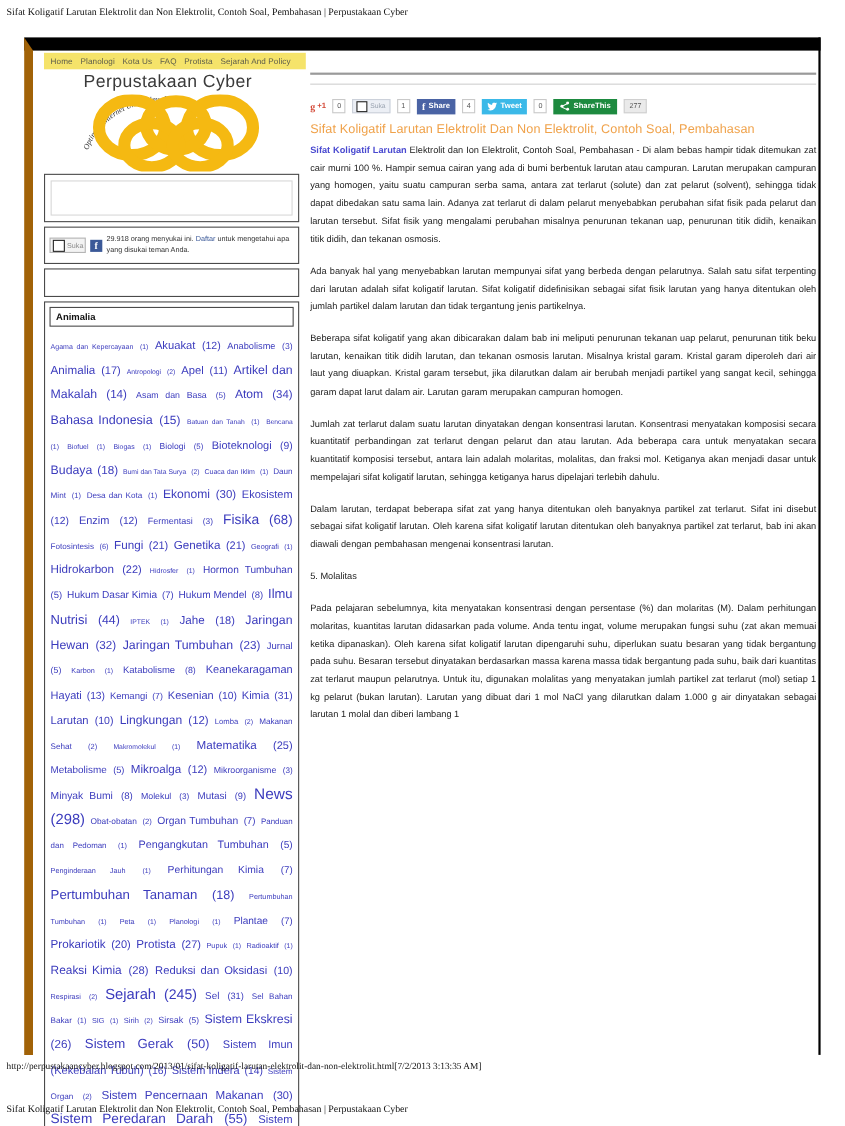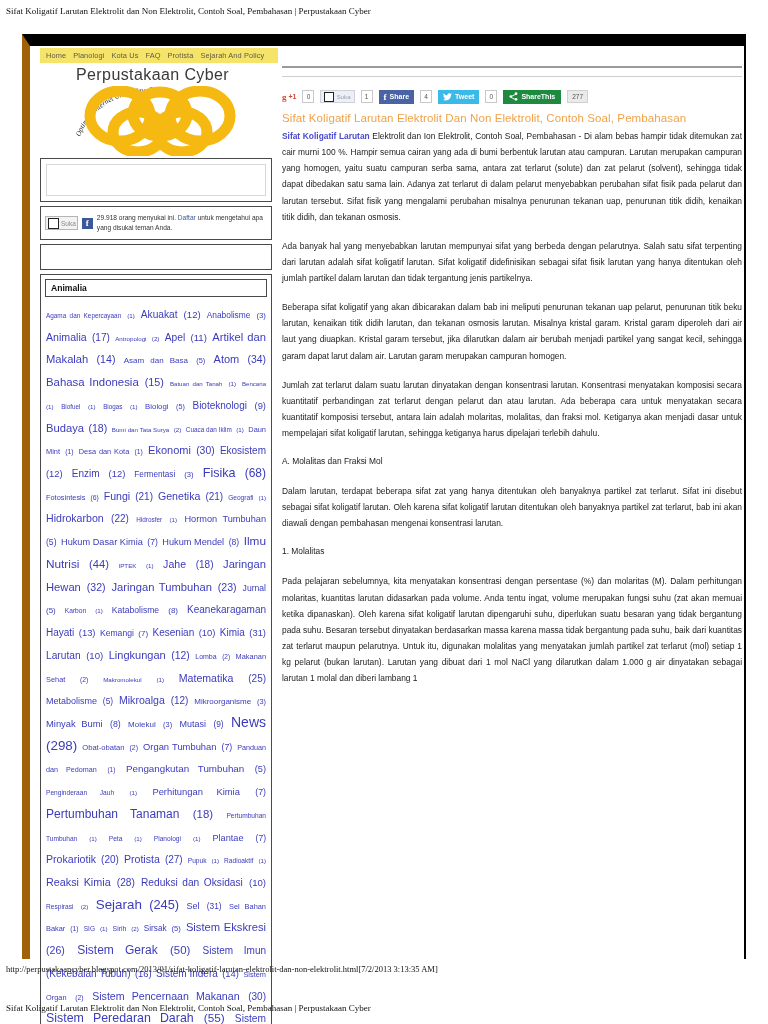--- a/index.html
+++ b/index.html
@@ -294,23 +294,22 @@
         </div>
 
         <h1 class="post-title">Sifat Koligatif Larutan Elektrolit Dan Non Elektrolit, Contoh Soal, Pembahasan</h1>
 
         <p class="body">
           <span class="lead">Sifat Koligatif Larutan</span><span> Elektrolit dan Ion Elektrolit, Contoh Soal, Pembahasan - Di alam bebas hampir tidak ditemukan zat cair murni 100 %. Hampir semua cairan yang ada di bumi berbentuk larutan atau campuran. Larutan merupakan campuran yang homogen, yaitu suatu campuran serba sama, antara zat terlarut (solute) dan zat pelarut (solvent), sehingga tidak dapat dibedakan satu sama lain. Adanya zat terlarut di dalam pelarut menyebabkan perubahan sifat fisik pada pelarut dan larutan tersebut. Sifat fisik yang mengalami perubahan misalnya penurunan tekanan uap, penurunan titik didih, kenaikan titik didih, dan tekanan osmosis.</span>
         </p>
         <p class="body">Ada banyak hal yang menyebabkan larutan mempunyai sifat yang berbeda dengan pelarutnya. Salah satu sifat terpenting dari larutan adalah sifat koligatif larutan. Sifat koligatif didefinisikan sebagai sifat fisik larutan yang hanya ditentukan oleh jumlah partikel dalam larutan dan tidak tergantung jenis partikelnya.</p>
         <p class="body">Beberapa sifat koligatif yang akan dibicarakan dalam bab ini meliputi penurunan tekanan uap pelarut, penurunan titik beku larutan, kenaikan titik didih larutan, dan tekanan osmosis larutan. Misalnya kristal garam. Kristal garam diperoleh dari air laut yang diuapkan. Kristal garam tersebut, jika dilarutkan dalam air berubah menjadi partikel yang sangat kecil, sehingga garam dapat larut dalam air. Larutan garam merupakan campuran homogen.</p>
         <p class="body">Jumlah zat terlarut dalam suatu larutan dinyatakan dengan konsentrasi larutan. Konsentrasi menyatakan komposisi secara kuantitatif perbandingan zat terlarut dengan pelarut dan atau larutan. Ada beberapa cara untuk menyatakan secara kuantitatif komposisi tersebut, antara lain adalah molaritas, molalitas, dan fraksi mol. Ketiganya akan menjadi dasar untuk mempelajari sifat koligatif larutan, sehingga ketiganya harus dipelajari terlebih dahulu.</p>
-        <p class="sub">A. Molalitas dan Fraksi Mol</p>
         <p class="body">Dalam larutan, terdapat beberapa sifat zat yang hanya ditentukan oleh banyaknya partikel zat terlarut. Sifat ini disebut sebagai sifat koligatif larutan. Oleh karena sifat koligatif larutan ditentukan oleh banyaknya partikel zat terlarut, bab ini akan diawali dengan pembahasan mengenai konsentrasi larutan.</p>
-        <p class="sub">1. Molalitas</p>
+        <p class="sub">5. Molalitas</p>
         <p class="body">Pada pelajaran sebelumnya, kita menyatakan konsentrasi dengan persentase (%) dan molaritas (M). Dalam perhitungan molaritas, kuantitas larutan didasarkan pada volume. Anda tentu ingat, volume merupakan fungsi suhu (zat akan memuai ketika dipanaskan). Oleh karena sifat koligatif larutan dipengaruhi suhu, diperlukan suatu besaran yang tidak bergantung pada suhu. Besaran tersebut dinyatakan berdasarkan massa karena massa tidak bergantung pada suhu, baik dari kuantitas zat terlarut maupun pelarutnya. Untuk itu, digunakan molalitas yang menyatakan jumlah partikel zat terlarut (mol) setiap 1 kg pelarut (bukan larutan). Larutan yang dibuat dari 1 mol NaCl yang dilarutkan dalam 1.000 g air dinyatakan sebagai larutan 1 molal dan diberi lambang 1</p>
 
       </main>
 
     </div>
   </div>
 
   <div class="print-url">http://perpustakaancyber.blogspot.com/2013/01/sifat-koligatif-larutan-elektrolit-dan-non-elektrolit.html[7/2/2013 3:13:35 AM]</div>
   <div class="print-foot">Sifat Koligatif Larutan Elektrolit dan Non Elektrolit, Contoh Soal, Pembahasan | Perpustakaan Cyber</div>
 

